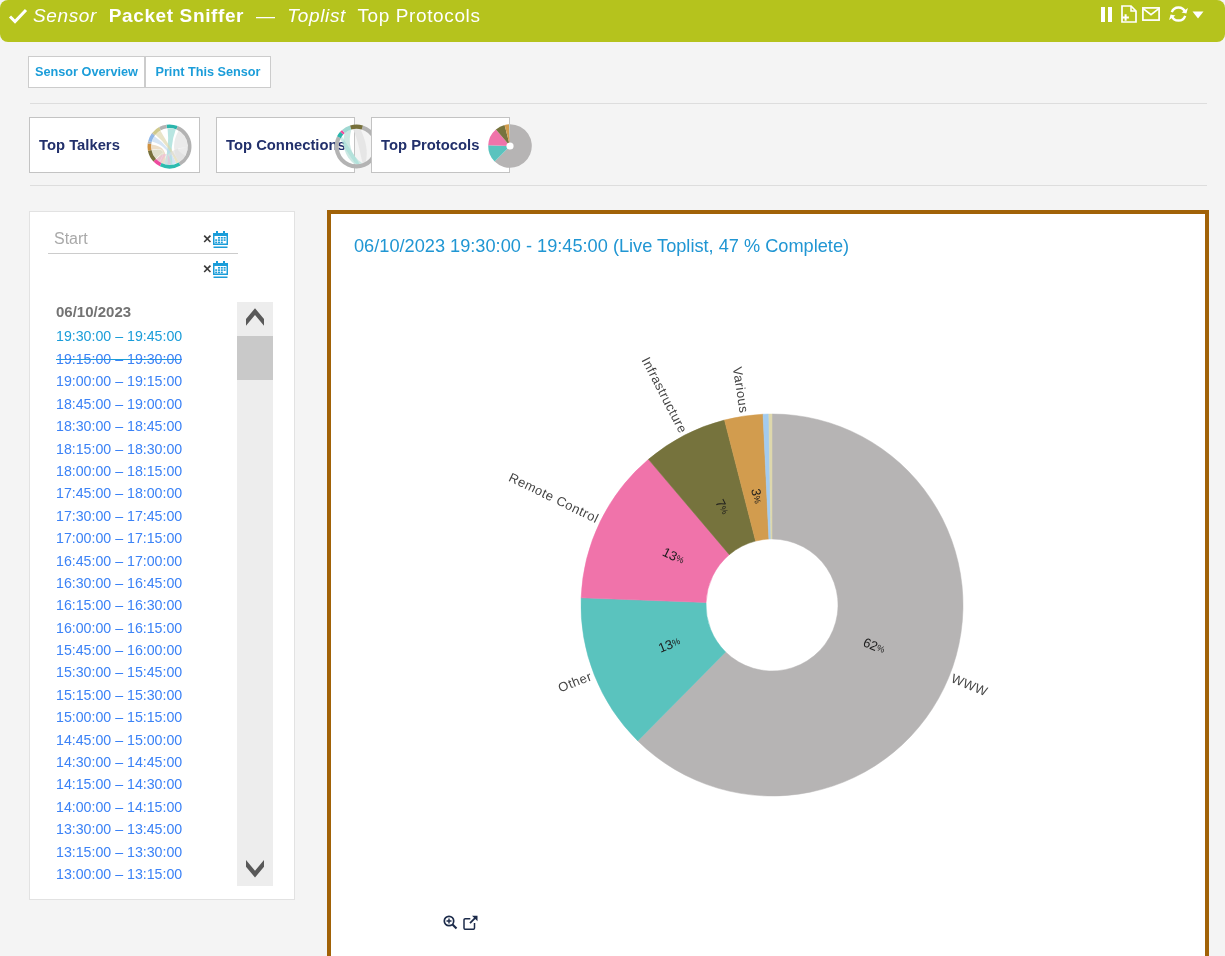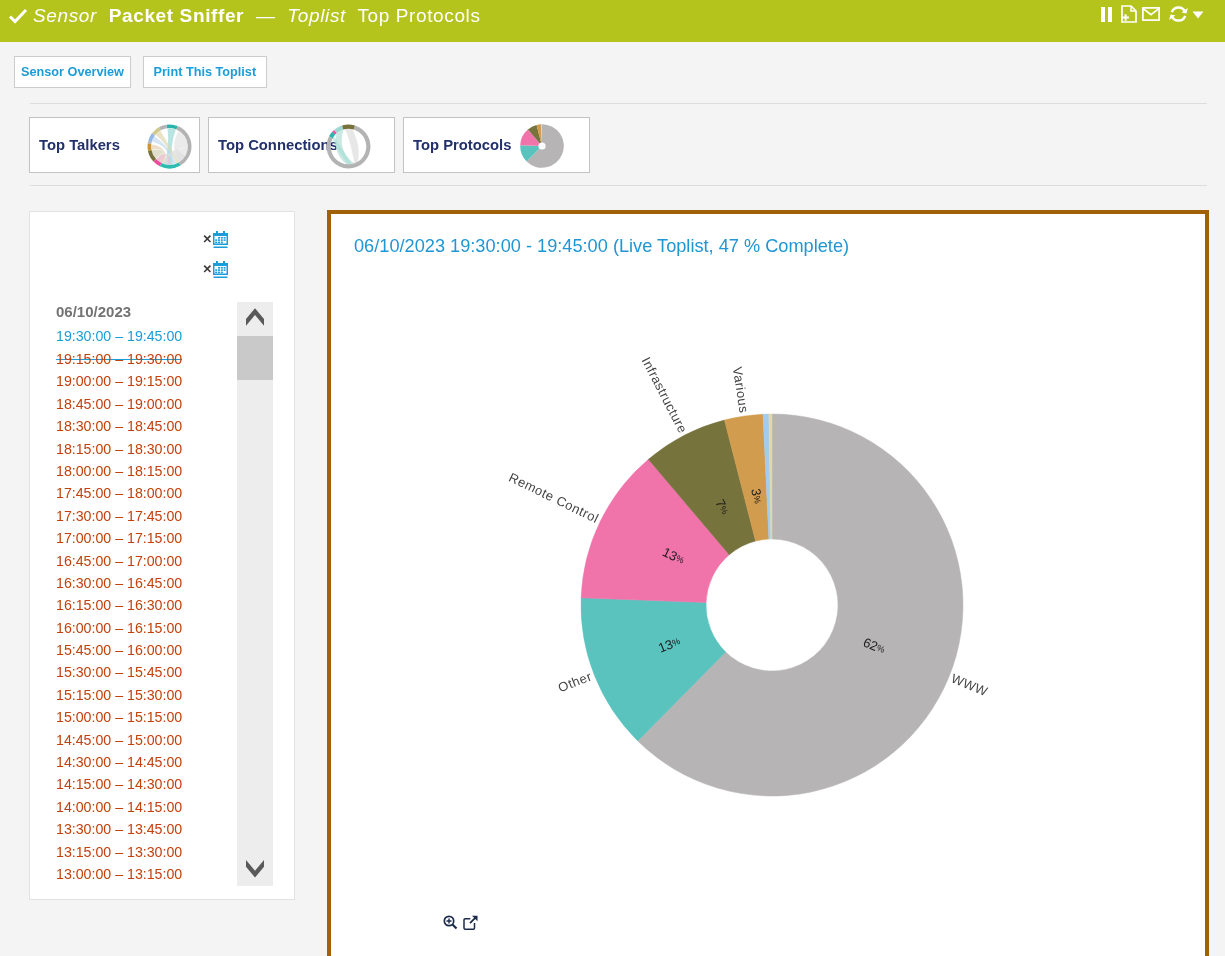--- a/index.html
+++ b/index.html
@@ -1,33 +1,33 @@
 <!DOCTYPE html>
 <html><head><meta charset="utf-8">
 <style>
 * { margin:0; padding:0; box-sizing:border-box; }
 body { width:1225px; height:956px; background:#f4f4f4; font-family:"Liberation Sans", sans-serif; position:relative; overflow:hidden; }
-.topbar { position:absolute; left:0; top:0; width:1225px; height:42px; background:#b5c31d; color:#fff; }
+.topbar { position:absolute; left:0; top:0; width:1225px; height:42px; background:#b5c31d; color:#fff;border-radius:8px; }
 .tb-text { position:absolute; left:33px; top:0; line-height:31px; font-size:19px; letter-spacing:0.62px; white-space:nowrap; }
 .tb-text .it { font-style:italic; }
 .tb-text b { font-weight:bold; }
 
-.btnrow { position:absolute; left:14px; top:56px; display:flex; gap:12px; }
+.btnrow { position:absolute; left:28px; top:56px; display:flex; }
 .btn { background:#fff; border:1px solid #ccc; height:32px; line-height:30px; padding:0 6px; color:#1b9dd9; font-weight:bold; font-size:12.7px; }
 .rule { position:absolute; left:30px; right:18px; height:0; border-top:1px solid #ddd; }
-.tabs { position:absolute; left:29px; top:117px; display:flex; gap:8px; }
+.tabs { position:absolute; left:29px; top:117px; display:flex; gap:16px; }
 .tabcard { position:relative; width:171px; height:56px; background:#fff; border:1px solid #c3c3c3; }
-.tabcard.c2, .tabcard.c3 { width:187px; }
+.tabcard.c2, .tabcard.c3 { width:139px; }
 .tabcard .lbl { position:absolute; left:9px; top:0; height:54px; line-height:54px; font-size:14.8px; font-weight:bold; color:#22306b; }
 .leftpanel { position:absolute; left:29px; top:211px; width:266px; height:689px; background:#fff; border:1px solid #e2e2e2; }
 .field { position:absolute; left:18px; width:190px; border-bottom:1px solid #ccc; height:28px; color:#a9a9a9; font-size:16px; padding-left:6px; line-height:26px; }
 .fx { position:absolute; font-weight:bold; color:#3a3a3a; font-size:11.5px; }
 .datehead { position:absolute; left:26px; font-weight:bold; font-size:15px; color:#737373; }
 .sel { position:absolute; left:26px; font-size:14.2px; color:#1b9dd9; border-bottom:1.5px solid #1b9dd9; padding-bottom:15px; }
-.tlist { position:absolute; left:26px; top:136px; font-size:14.2px; color:#c2410c; }
+.tlist { position:absolute; left:26px; top:136px; font-size:14.2px; color:#3b82f6; }
 .trow { height:22.4px; line-height:22.4px; white-space:nowrap; }
 .scroll { position:absolute; left:207px; top:90px; width:36px; height:584px; background:#ededed; }
 .thumb { position:absolute; left:207px; top:124px; width:36px; height:44px; background:#c9c9c9; }
 .maincard { position:absolute; left:327px; top:210px; width:882px; height:772px; background:#fff; border:4px solid #a16207; }
 .mtitle { position:absolute; left:23px; top:22px; font-size:18.2px; color:#2096d3; }
 .bicons { position:absolute; left:112px; top:701px; display:flex; gap:5px; }
 </style></head>
 <body>
 <div class="topbar">
   <svg style="position:absolute;left:8px;top:8px" width="20" height="16" viewBox="0 0 20 16">
@@ -54,21 +54,21 @@
         <path d="M13.6 7.6 L18.4 8.4 L19.9 2.9 Z" fill="#fff"></path>
         <path d="M7.4 10.4 L2.6 9.6 L1.1 15.1 Z" fill="#fff"></path>
       </svg>
     <svg style="position:absolute;left:1192px;top:11px" width="12" height="8" viewBox="0 0 12 8">
         <path d="M0.5 0.5 L11.5 0.5 L6 7.5 Z" fill="#fff"></path>
       </svg>
   </div>
 </div>
 <div class="btnrow">
     <div class="btn">Sensor Overview</div>
-    <div class="btn" style="padding:0 9.5px">Print This Toplist</div>
+    <div class="btn" style="padding:0 9.5px">Print This Sensor</div>
   </div>
 <div class="rule" style="top:103px"></div>
 <div class="tabs">
   <div class="tabcard c1">
       <div class="lbl">Top Talkers</div>
       <svg width="171" height="56" viewBox="0 0 171 56" style="position:absolute;left:0;top:0;">
         <path d="M137.60 10.40 A18.2 18.2 0 0 1 145.72 11.40 Q139.50 28.50 142.66 46.42 A18.2 18.2 0 0 1 134.48 45.99 Q139.50 28.50 137.60 10.40 Z" fill="#7ed0c8" opacity="0.55"></path>
         <path d="M122.01 23.48 A18.2 18.2 0 0 1 124.41 18.32 Q139.50 28.50 146.32 45.37 A18.2 18.2 0 0 1 142.66 46.42 Q139.50 28.50 122.01 23.48 Z" fill="#b9d4ee" opacity="0.6"></path>
         <path d="M125.56 16.80 A18.2 18.2 0 0 1 130.40 12.74 Q139.50 28.50 149.14 43.93 A18.2 18.2 0 0 1 146.32 45.37 Q139.50 28.50 125.56 16.80 Z" fill="#ddd6ab" opacity="0.65"></path>
         <path d="M121.58 31.66 A18.2 18.2 0 0 1 121.40 26.60 Q139.50 28.50 134.48 45.99 A18.2 18.2 0 0 1 129.86 43.93 Q139.50 28.50 121.58 31.66 Z" fill="#dfc8a3" opacity="0.6"></path>
@@ -111,20 +111,21 @@
         <path d="M138 28 L123.89 11.38 A21.8 21.8 0 0 1 132.58 6.88 Z" fill="#76733d"></path>
         <path d="M138 28 L132.58 6.88 A21.8 21.8 0 0 1 136.97 6.22 Z" fill="#d29c4e"></path>
         <path d="M138 28 L136.97 6.22 A21.8 21.8 0 0 1 137.64 6.20 Z" fill="#a3cbee"></path>
         <path d="M138 28 L137.64 6.20 A21.8 21.8 0 0 1 138.00 6.20 Z" fill="#ded8ac"></path>
         <circle cx="138" cy="28" r="3.6" fill="#fff"></circle>
       </svg>
     </div>
 </div>
 <div class="rule" style="top:185px"></div>
 <div class="leftpanel">
+  <div class="field" style="top:14px">Start</div>
   <div class="fx" style="left:172.5px;top:20px">✕</div>
   <svg style="position:absolute;left:183px;top:19px" width="15" height="17" viewBox="0 0 15 17">
       <path d="M0 2 L3 2 L3 0 L5 0 L5 2 L10 2 L10 0 L12 0 L12 2 L15 2 L15 14 L0 14 Z M1.5 5 L13.5 5 L13.5 12.5 L1.5 12.5 Z" fill="#1b9dd9" fill-rule="evenodd"></path>
       <g fill="#1b9dd9">
         <rect x="5" y="6" width="2" height="1.6"></rect>
         <rect x="7.8" y="6" width="2" height="1.6"></rect>
         <rect x="10.6" y="6" width="2" height="1.6"></rect>
         <rect x="2.2" y="8.3" width="2" height="1.6"></rect>
         <rect x="5" y="8.3" width="2" height="1.6"></rect>
         <rect x="7.8" y="8.3" width="2" height="1.6"></rect>

